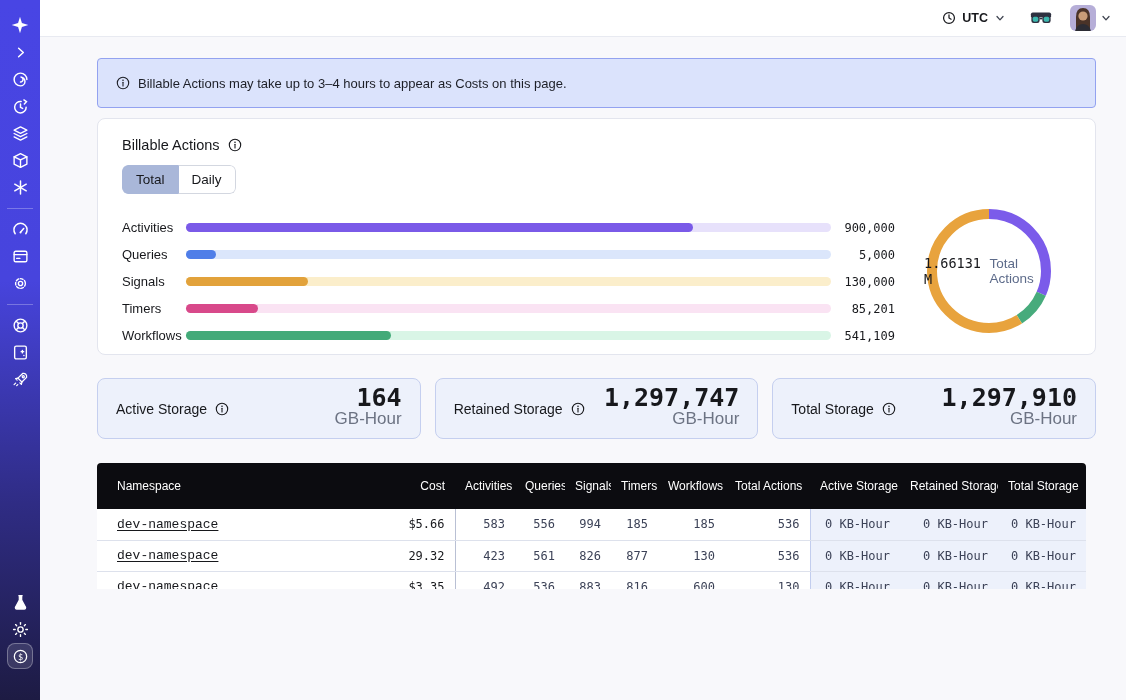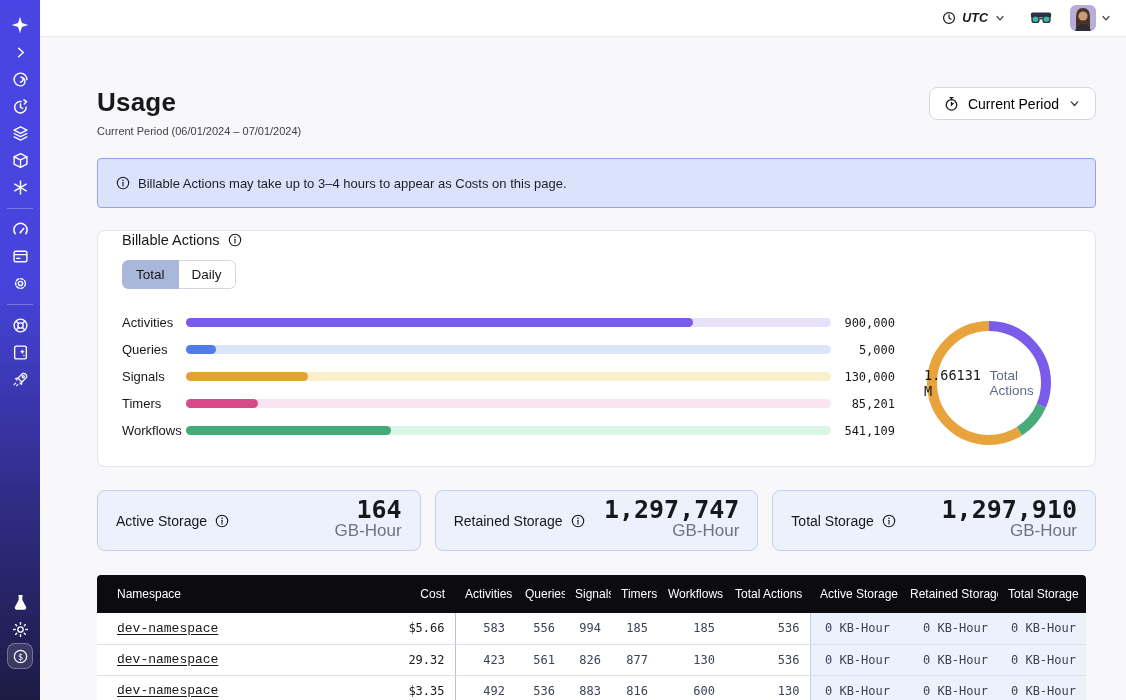--- a/index.html
+++ b/index.html
@@ -13,41 +13,41 @@
   .sb-ic { width:26px; height:26px; display:flex; align-items:center; justify-content:center;
     margin-bottom:1px; cursor:pointer; flex:none; }
   .sb-ic svg { display:block; }
   .sb-div { width:26px; border-top:1px solid rgba(255,255,255,.28); margin:7px 0; flex:none; }
   .sb-spacer { flex:1; }
   .sb-active { background:rgba(255,255,255,.12); border:1px solid rgba(255,255,255,.3); border-radius:8px; }
 
   
   .topbar { position:absolute; left:40px; top:0; right:0; height:37px; background:#fff;
     border-bottom:1px solid #e8eaf1; display:flex; align-items:center; justify-content:flex-end;
-    padding-right:14px; gap:10px; z-index:4;font-style:italic; }
+    padding-right:14px; gap:10px; z-index:4; }
   .tz { display:flex; align-items:center; gap:6px; font-size:12.5px; font-weight:600; cursor:pointer; }
   .glasses { margin-left:14px; cursor:pointer; display:flex; }
   .avatar-wrap { display:flex; align-items:center; gap:4px; margin-left:8px; cursor:pointer; }
   .avatar { width:26px; height:26px; border-radius:6px; overflow:hidden; display:block; }
 
   
   .content { position:absolute; left:40px; top:37px; right:0; bottom:0; background:#f8f8fb;
     padding:0 30px 0 57px; overflow:hidden; }
   .page-head { margin-top:50px; display:flex; justify-content:space-between; align-items:flex-start; }
   .page-title { font-size:26px; font-weight:600; letter-spacing:.2px; }
   .page-sub { font-size:11px; color:#3f414c; margin-top:7px; }
   .period-btn { display:flex; align-items:center; gap:9px; background:#fff; border:1px solid #d6d9e3;
     border-radius:8px; height:33px; padding:0 14px; font-size:14px; font-weight:500; cursor:pointer; }
 
   .banner { margin-top:21px; height:50px; background:#dbe3fc; border:1px solid #93a2f0; border-radius:4px;
     display:flex; align-items:center; padding:0 18px; gap:8px; font-size:13px; color:#1d1f27; }
 
   
-  .card { position:relative; margin-top:22px; height:237px; background:#fff; border:1px solid #e3e5ee;
-    border-radius:8px; padding:1px 24px; }
+  .card { position:relative; margin-top:10px; height:237px; background:#fff; border:1px solid #e3e5ee;
+    border-radius:8px; padding:18px 24px; }
   .card-title { display:flex; align-items:center; gap:8px; font-size:14.5px; font-weight:500; }
   .tabs { display:inline-flex; margin-top:12px; border-radius:6px; overflow:hidden; }
   .tab { font-size:13.5px; padding:6px 13px; border:1px solid #d3d7e0; cursor:pointer; background:#fff; }
   .tab.sel { background:#a9b7d9; border-color:#a9b7d9; font-weight:500; }
   .tab:first-child { border-radius:6px 0 0 6px; }
   .tab:last-child { border-radius:0 6px 6px 0; border-left:none; }
 
   .bars { margin-top:20px; }
   .bar-row { display:flex; align-items:center; height:27px; }
   .bar-label { width:64px; font-size:13px; flex:none; }
@@ -68,21 +68,21 @@
     display:flex; align-items:center; justify-content:space-between; padding:0 18px; }
   .s-label { display:flex; align-items:center; gap:8px; font-size:14px; }
   .s-right { text-align:right; }
   .s-val { font-size:25px; font-weight:600; font-family:"DejaVu Sans Mono", monospace; line-height:20px; }
   .s-unit { font-size:17px; color:#6c7383; margin-top:1px; }
 
   
   .table-wrap { margin-top:24px; width:989px; height:126px; overflow:hidden; }
   table { border-collapse:collapse; table-layout:fixed; width:989px; background:#fff; }
   thead th { background:#0c0c10; color:#fff; font-size:12px; font-weight:500; height:38px;
-    padding:8px 10px; white-space:nowrap; overflow:hidden; }
+    padding:16px 10px; white-space:nowrap; overflow:hidden; }
   thead th:first-child { border-radius:4px 0 0 0; padding-left:20px; }
   thead th:last-child { border-radius:0 4px 0 0; }
   tbody td { height:31px; font-size:12px; padding:0 10px; border-bottom:1px solid #dde1ec;
     color:#3c4257; white-space:nowrap; font-family:"DejaVu Sans Mono", monospace; }
   tbody td.ns { font-family:Liberation Mono, monospace; padding-left:20px; }
   tbody td.ns a { color:#17181c; font-size:13px; text-decoration:underline; text-underline-offset:2px; }
   .al-l { text-align:left; } .al-r { text-align:right; }
   td.divr, th.divr { border-right:1px solid #c9cedd; }
   tbody td.divr { border-right:1px solid #b9c0d4; }
   td.stor { background:#edf1fb; }
@@ -243,38 +243,20 @@
         <path d="M5 26 Q7 19 13 19 Q19 19 21 26 Z" fill="#2c2c34"></path>
       </svg>
     <svg width="12" height="12" viewBox="0 0 16 16" fill="none" stroke="#3f4450" stroke-width="1.7" stroke-linecap="round" stroke-linejoin="round">
         <polyline points="4 6 8 10.5 12 6"></polyline>
       </svg>
   </div>
 </div>
 
 <div class="content">
 
-  <div class="page-head">
-    <div>
-      <div class="page-title">Usage</div>
-      <div class="page-sub">Current Period (06/01/2024 – 07/01/2024)</div>
-    </div>
-    <button class="period-btn">
-      <svg width="15" height="16" viewBox="0 0 16 17" fill="none" stroke="#17181c" stroke-width="1.4" stroke-linecap="round">
-          <circle cx="8" cy="9.5" r="5.6"></circle>
-          <line x1="8" y1="1.6" x2="8" y2="3.9"></line>
-          <line x1="6.4" y1="1.6" x2="9.6" y2="1.6"></line>
-          <polyline points="8 6.8 8 9.5 9.9 7.8"></polyline>
-        </svg>
-      <span>Current Period</span>
-      <svg width="13" height="13" viewBox="0 0 16 16" fill="none" stroke="#3f4450" stroke-width="1.7" stroke-linecap="round" stroke-linejoin="round">
-          <polyline points="4 6 8 10.5 12 6"></polyline>
-        </svg>
-    </button>
-  </div>
 
   <div class="banner">
     <span class="info-i">
       <svg width="14" height="14" viewBox="0 0 14 14" fill="none" stroke="#1d1f27" stroke-width="1.1">
           <circle cx="7" cy="7" r="5.7"></circle>
           <line x1="7" y1="6.3" x2="7" y2="10" stroke-linecap="round"></line>
           <circle cx="7" cy="4.2" r="0.8" fill="#1d1f27" stroke="none"></circle>
         </svg>
     </span>
     <span>Billable Actions may take up to 3–4 hours to appear as Costs on this page.</span>

